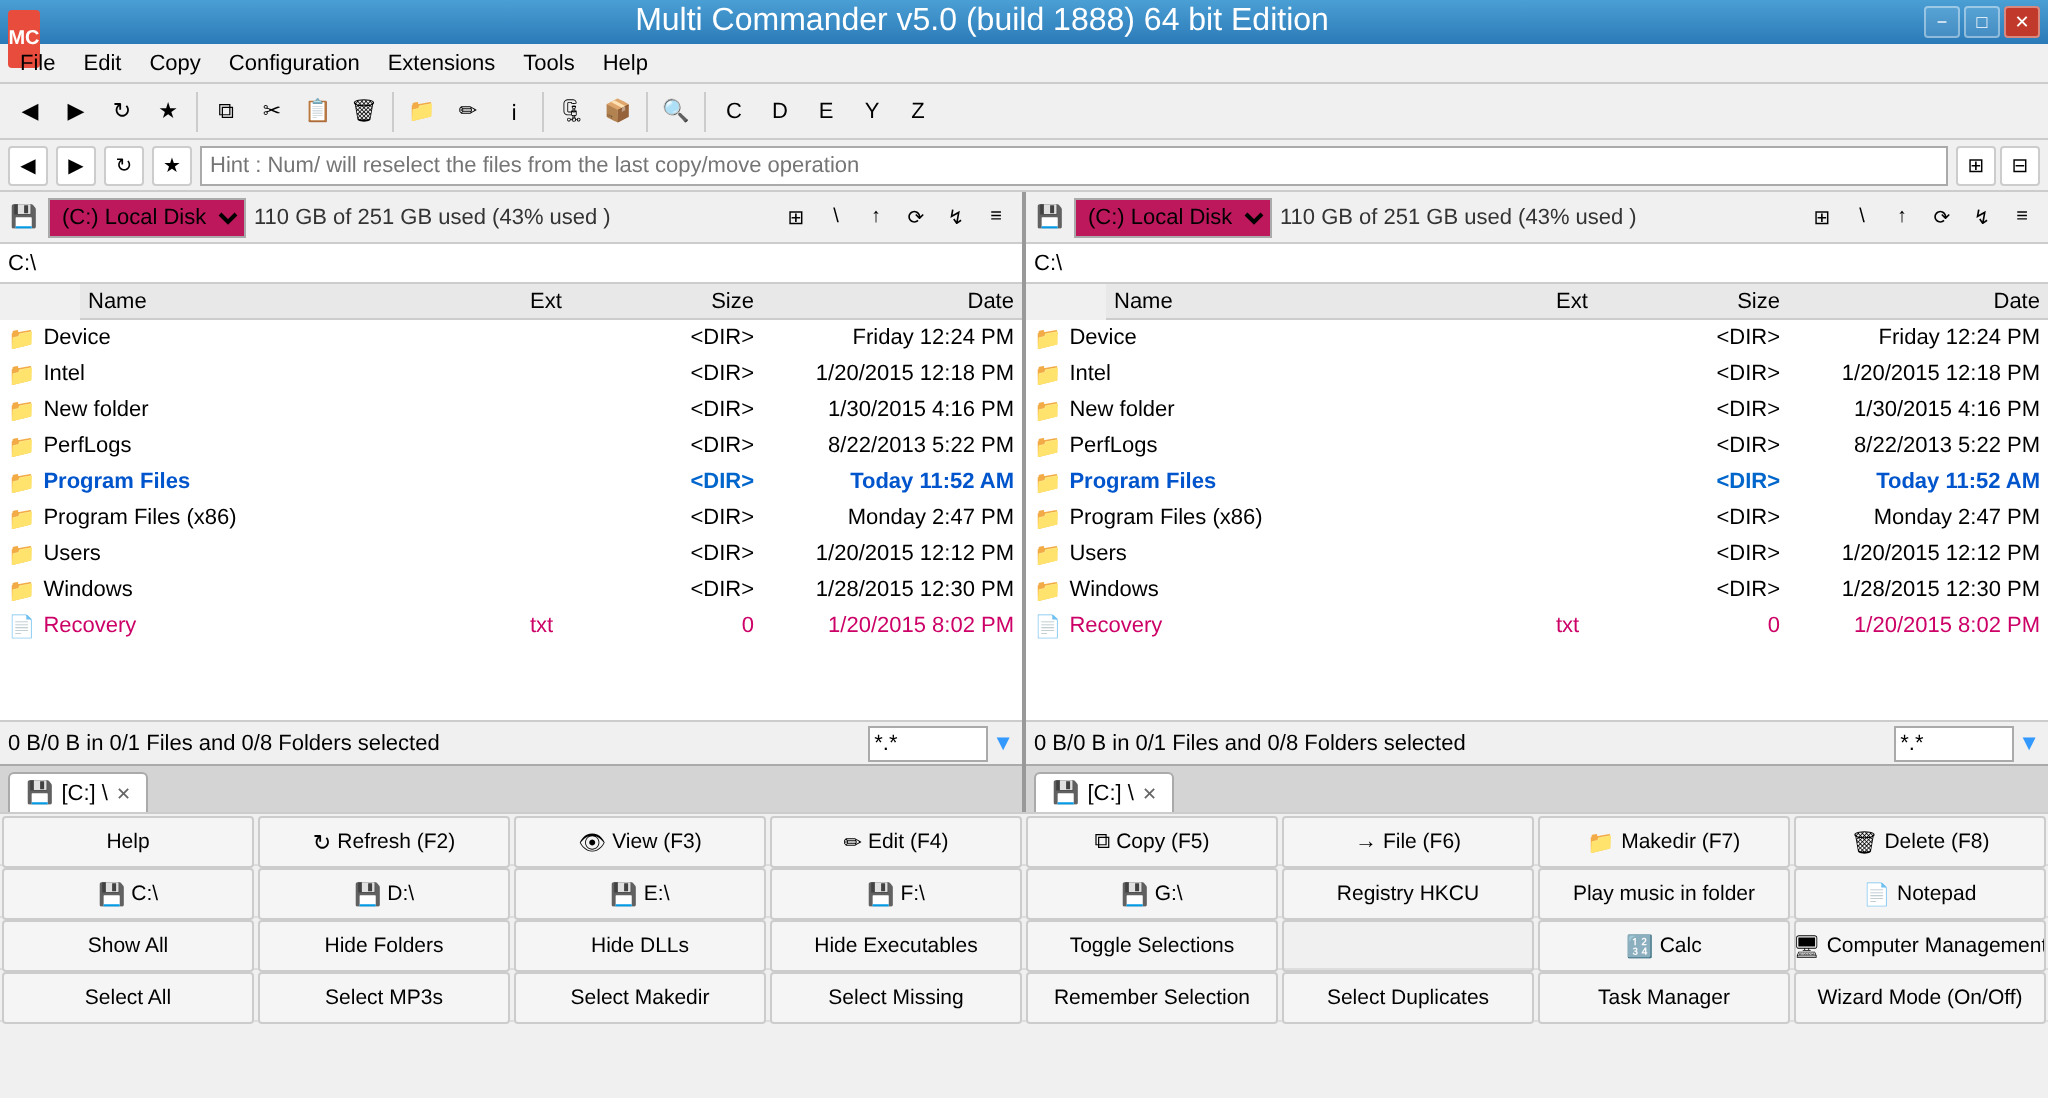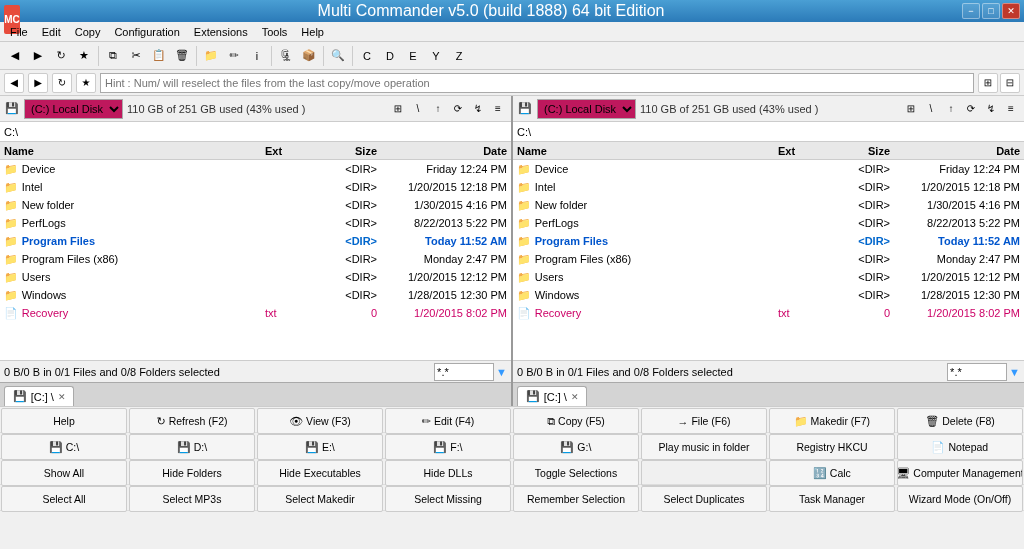--- a/index.html
+++ b/index.html
@@ -39,21 +39,21 @@
     .disk-icon { width: 16px; height: 16px; display: flex; align-items: center; justify-content: center; }
     .disk-select { height: 20px; border: 1px solid #aaa; background: #be185d; font-size: 11px; padding: 0 2px; }
     .disk-info { font-size: 11px; color: #333; flex: 1; }
     .panel-nav-btns { display: flex; gap: 2px; }
     .pnav-btn { width: 18px; height: 18px; border: 1px solid transparent; border-radius: 2px; cursor: pointer; display: flex; align-items: center; justify-content: center; font-size: 10px; background: transparent; }
     
     
     .path-bar { background: #fff; border-bottom: 1px solid #ccc; height: 20px; display: flex; align-items: center; padding: 0 4px; font-size: 11px; }
     
     
-    .file-list-header { display: flex; background: #e8e8e8; border-bottom: 1px solid #ccc; height: 18px; align-items: center; font-size: 11px; font-weight: bold; }
+    .file-list-header { display: flex; background: #e8e8e8; border-bottom: 1px solid #ccc; height: 18px; align-items: center; font-size: 11px; font-weight: normal; margin-left: 40px; }
     .col-name { flex: 1; padding: 0 4px; }
     .col-ext { width: 50px; padding: 0 4px; }
     .col-size { width: 70px; padding: 0 4px; text-align: right; }
     .col-date { width: 130px; padding: 0 4px; text-align: right; }
     
     
     .file-list { flex: 1; overflow-y: auto; background: white; }
     .file-row { display: flex; align-items: center; height: 18px; font-size: 11px; cursor: pointer; }
     .file-row.highlighted { color: #0066cc; font-weight: bold; }
     .file-row.pink { color: #cc0066; }
@@ -456,43 +456,43 @@
       </button>
       <button>
         <span class="btn-icon">💾</span>
         <span>F:\</span>
       </button>
       <button>
         <span class="btn-icon">💾</span>
         <span>G:\</span>
       </button>
       <button>
+        <span>Registry HKCU</span>
+      </button>
+      <button>
         <span>Play music in folder</span>
-      </button>
-      <button>
-        <span>Registry HKCU</span>
       </button>
       <button>
         <span class="btn-icon">📄</span>
         <span>Notepad</span>
       </button>
     </div>
 
   <div class="btn-row" id="btn-row-3">
       <button>
         <span>Show All</span>
       </button>
       <button>
         <span>Hide Folders</span>
       </button>
       <button>
+        <span>Hide DLLs</span>
+      </button>
+      <button>
         <span>Hide Executables</span>
-      </button>
-      <button>
-        <span>Hide DLLs</span>
       </button>
       <button>
         <span>Toggle Selections</span>
       </button>
       <button style="background: transparent;">
         <span></span>
       </button>
       <button>
         <span class="btn-icon">🔢</span>
         <span>Calc</span>

